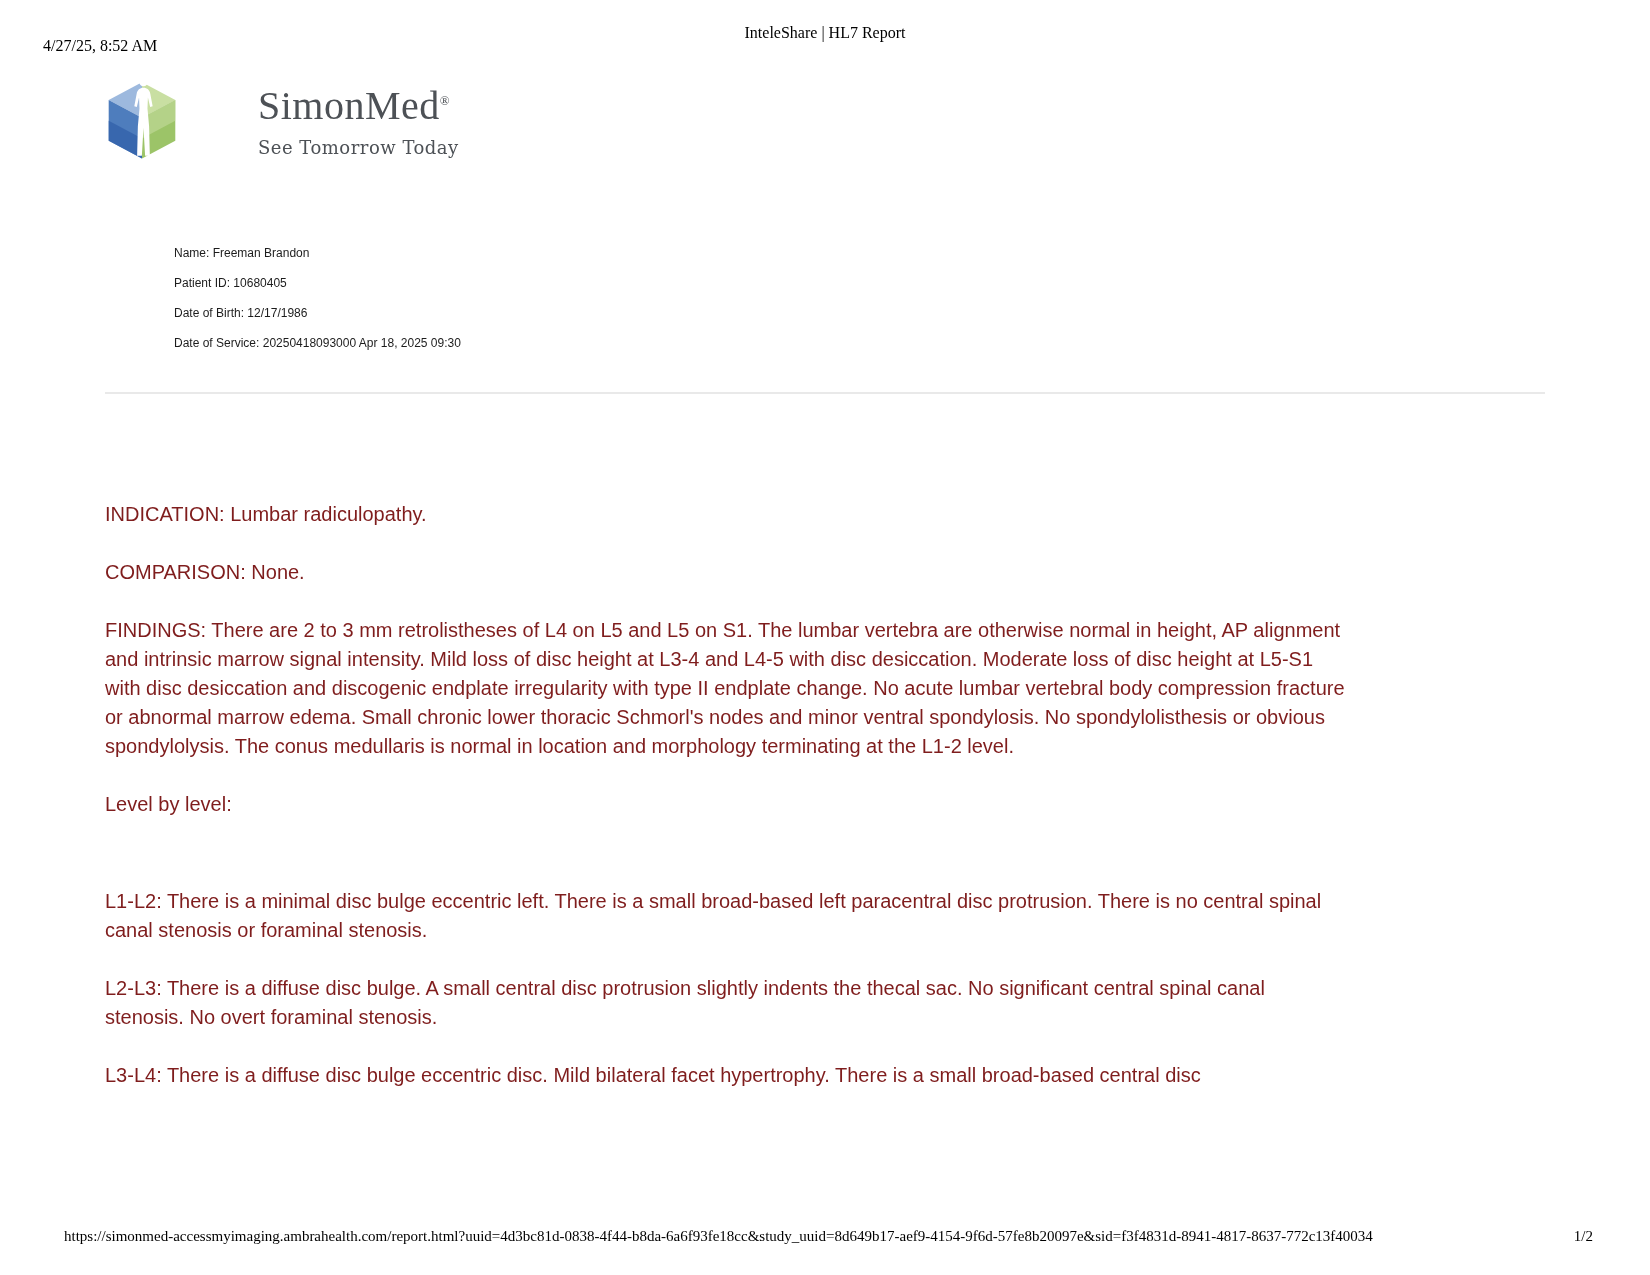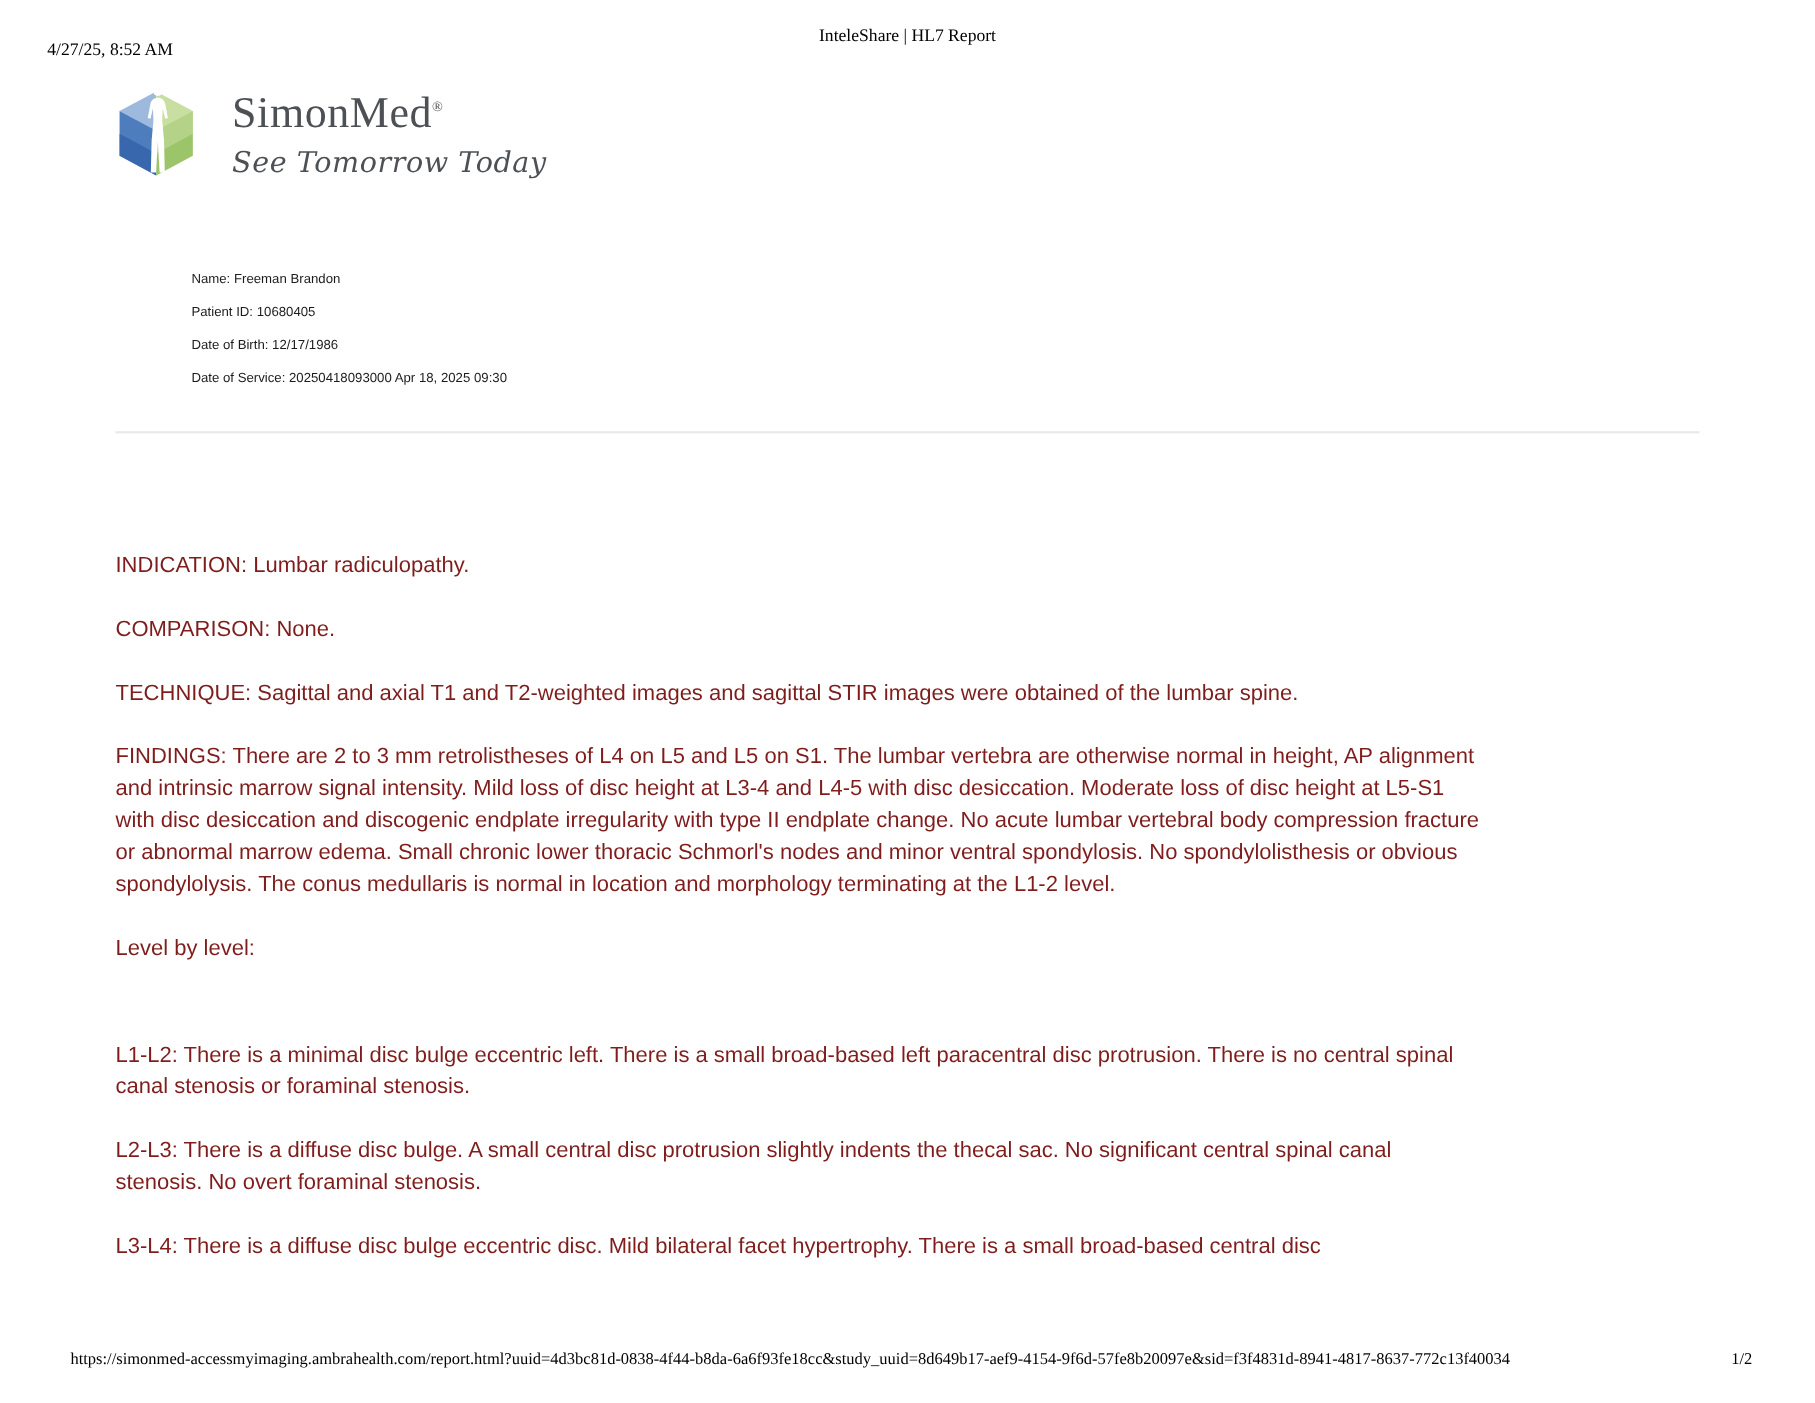--- a/index.html
+++ b/index.html
@@ -25,40 +25,40 @@
   #hdr-center{ left: 0; top: 24px; width: 100%; text-align: center; }
   #ftr-url   { left: 64px; top: 1228px; font-size: 15px; }
   #ftr-page  { right: 57px; top: 1228px; font-size: 15px; }
 
   
   .logo {
     position: absolute;
     left: 105px; top: 68px;
     display: flex;
     align-items: center;
+    gap: 47px;
   }
   .logo-cube { width: 74px; height: 90px; margin-top: 4px; }
   .logo-textcol { margin-left: 32px; margin-top: 14px; }
   .brand-line {
     font-family: "Liberation Serif", serif;
     font-size: 40px;
     line-height: 1;
     color: var(--logo-text, #4d5156);
     letter-spacing: 0.5px;
     white-space: nowrap;
   }
   .brand-line sup {
     font-size: 13px;
     vertical-align: super;
     line-height: 0;
   }
   .tagline {
     font-family: "DejaVu Serif", "Liberation Serif", serif;
-    font-style: italic;
-    font-size: 26px;
+    font-size: 18px;
     color: var(--logo-text, #55595e);
     margin-top: 11px;
     letter-spacing: 0.5px;
     white-space: nowrap;
   }
 
   
   .patient {
     position: absolute;
     left: 174px; top: 238px;
@@ -127,21 +127,20 @@
   <div>Patient ID: 10680405</div>
   <div>Date of Birth: 12/17/1986</div>
   <div>Date of Service: 20250418093000 Apr 18, 2025 09:30</div>
 </div>
 
 <div class="divider"></div>
 
 <div class="report">
   <p>INDICATION: Lumbar radiculopathy.</p>
   <p>COMPARISON: None.</p>
-  <p>TECHNIQUE: Sagittal and axial T1 and T2-weighted images and sagittal STIR images were obtained of the lumbar spine.</p>
   <p>FINDINGS: There are 2 to 3 mm retrolistheses of L4 on L5 and L5 on S1. The lumbar vertebra are otherwise normal in height, AP alignment and intrinsic marrow signal intensity. Mild loss of disc height at L3-4 and L4-5 with disc desiccation. Moderate loss of disc height at L5-S1 with disc desiccation and discogenic endplate irregularity with type II endplate change. No acute lumbar vertebral body compression fracture or abnormal marrow edema. Small chronic lower thoracic Schmorl's nodes and minor ventral spondylosis. No spondylolisthesis or obvious spondylolysis. The conus medullaris is normal in location and morphology terminating at the L1-2 level.</p>
   <p>Level by level:</p>
   <p class="extra-gap">L1-L2: There is a minimal disc bulge eccentric left. There is a small broad-based left paracentral disc protrusion. There is no central spinal canal stenosis or foraminal stenosis.</p>
   <p>L2-L3: There is a diffuse disc bulge. A small central disc protrusion slightly indents the thecal sac. No significant central spinal canal stenosis. No overt foraminal stenosis.</p>
   <p>L3-L4: There is a diffuse disc bulge eccentric disc. Mild bilateral facet hypertrophy. There is a small broad-based central disc</p>
 </div>
 
 <div id="ftr-url" class="print-text">https://simonmed-accessmyimaging.ambrahealth.com/report.html?uuid=4d3bc81d-0838-4f44-b8da-6a6f93fe18cc&amp;study_uuid=8d649b17-aef9-4154-9f6d-57fe8b20097e&amp;sid=f3f4831d-8941-4817-8637-772c13f40034</div>
 <div id="ftr-page" class="print-text">1/2</div>
 

